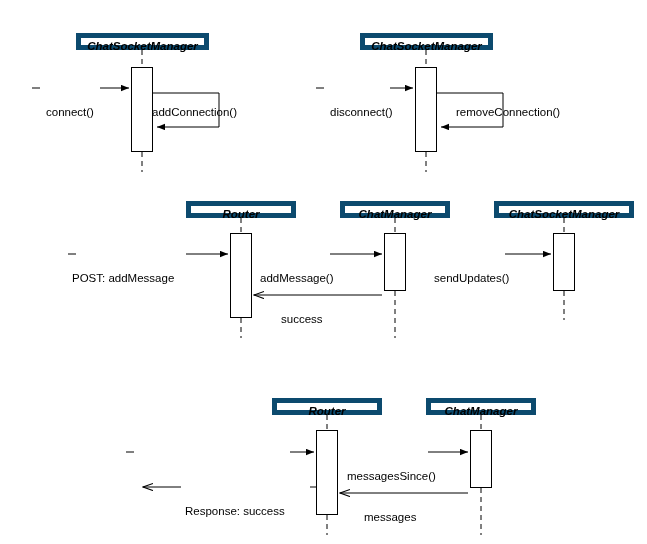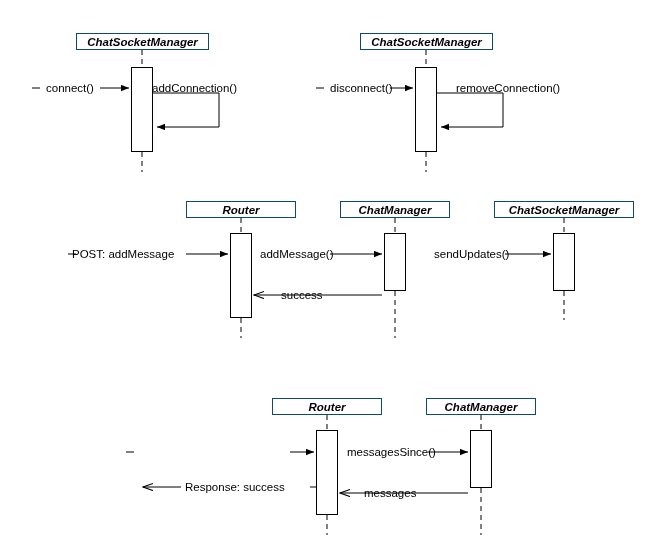--- a/index.html
+++ b/index.html
@@ -17,36 +17,37 @@
   }
   #canvas {
     position: absolute;
     left: 0;
     top: 0;
     width: 647px;
     height: 544px;
   }
   .lifeline-head {
     position: absolute;
-    border: 1px solid #0c4a6e;
+    border: 5px solid #0c4a6e;
     background: #ffffff;
     font-weight: bold;
     font-style: italic;
     font-size: 11.5px;
     text-align: center;
     line-height: 16px;
     height: 17px;
     white-space: nowrap;
     box-sizing: border-box;
   }
   .label {
     position: absolute;
     font-size: 11.5px;
     white-space: nowrap;
     color: #000000;
+    margin-top: 24px;
   }
   .activation {
     position: absolute;
     border: 1px solid #000000;
     background: #ffffff;
     box-sizing: border-box;
   }
   svg.overlay {
     position: absolute;
     left: 0;

